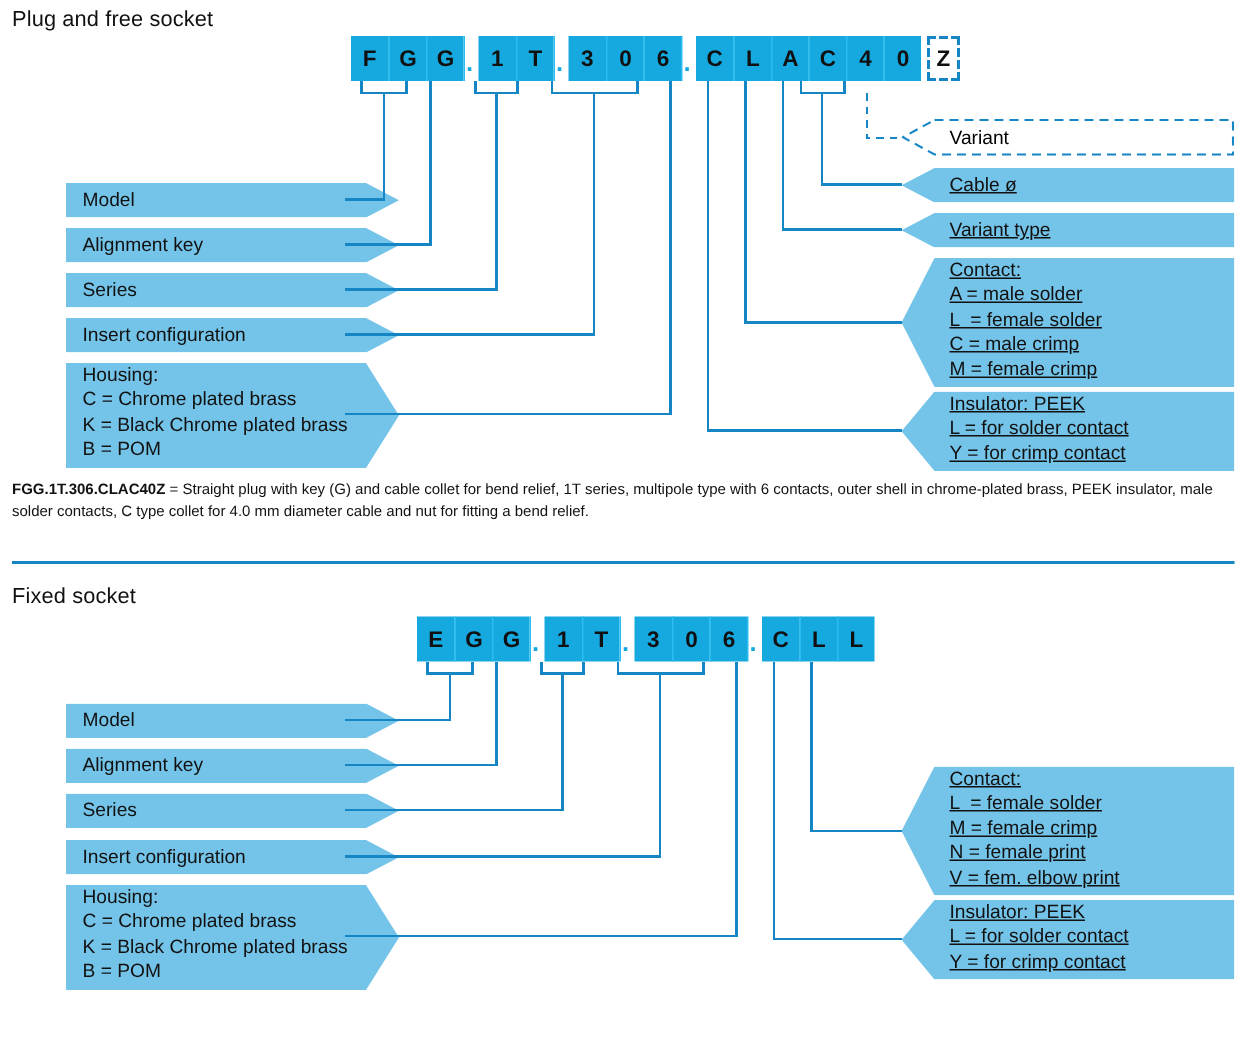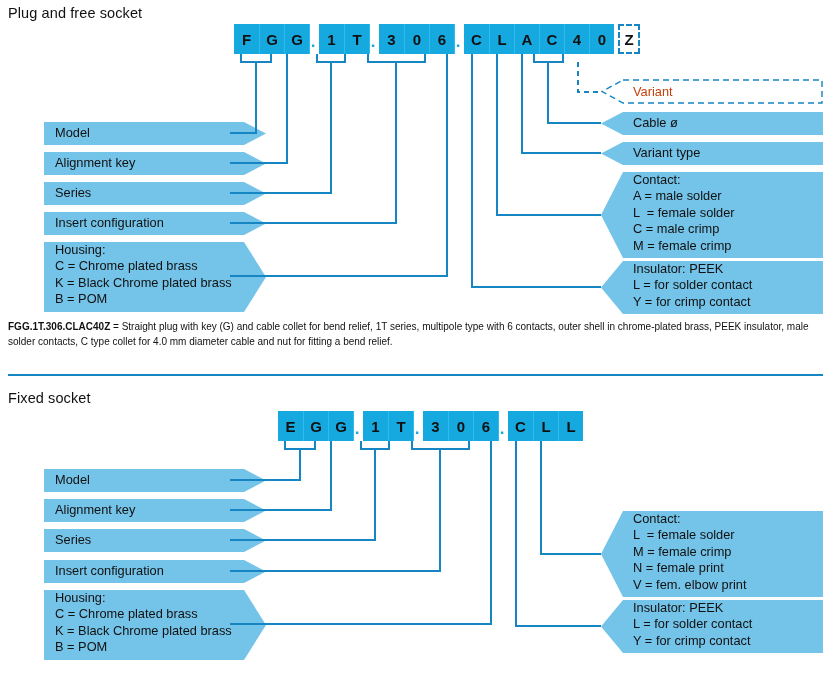--- a/index.html
+++ b/index.html
@@ -43,27 +43,27 @@
   }
   .lbl span.txt{display:block;white-space:pre;}
   
   .lbl.left{
     clip-path:polygon(0 0, calc(100% - 22px) 0, 100% 50%, calc(100% - 22px) 100%, 0 100%);
     padding-left:11px;padding-right:24px;justify-content:flex-start;margin-left:36px;
   }
   
   .lbl.right{
     clip-path:polygon(22px 0, 100% 0, 100% 100%, 22px 100%, 0 50%);
-    padding-left:32px;padding-right:8px;justify-content:flex-start;
+    padding-left:32px;padding-right:8px;justify-content:flex-start;text-decoration:underline;
   }
   .lbl.multi{align-items:flex-start;padding-top:0;}
 
   
   .variant{
-    position:absolute;background:#ffffff;color:#c2410c;font-size:12.8px;
+    position:absolute;background:#ffffff;color:#000000;font-size:12.8px;
     box-sizing:border-box;display:flex;align-items:center;
     padding-left:32px;
   }
   .variant .vsvg{position:absolute;left:0;top:0;}
   .variant .vtxt{position:relative;z-index:2;}
 
   
   .wires{position:absolute;left:0;top:0;width:831px;height:699px;pointer-events:none;}
 
   

